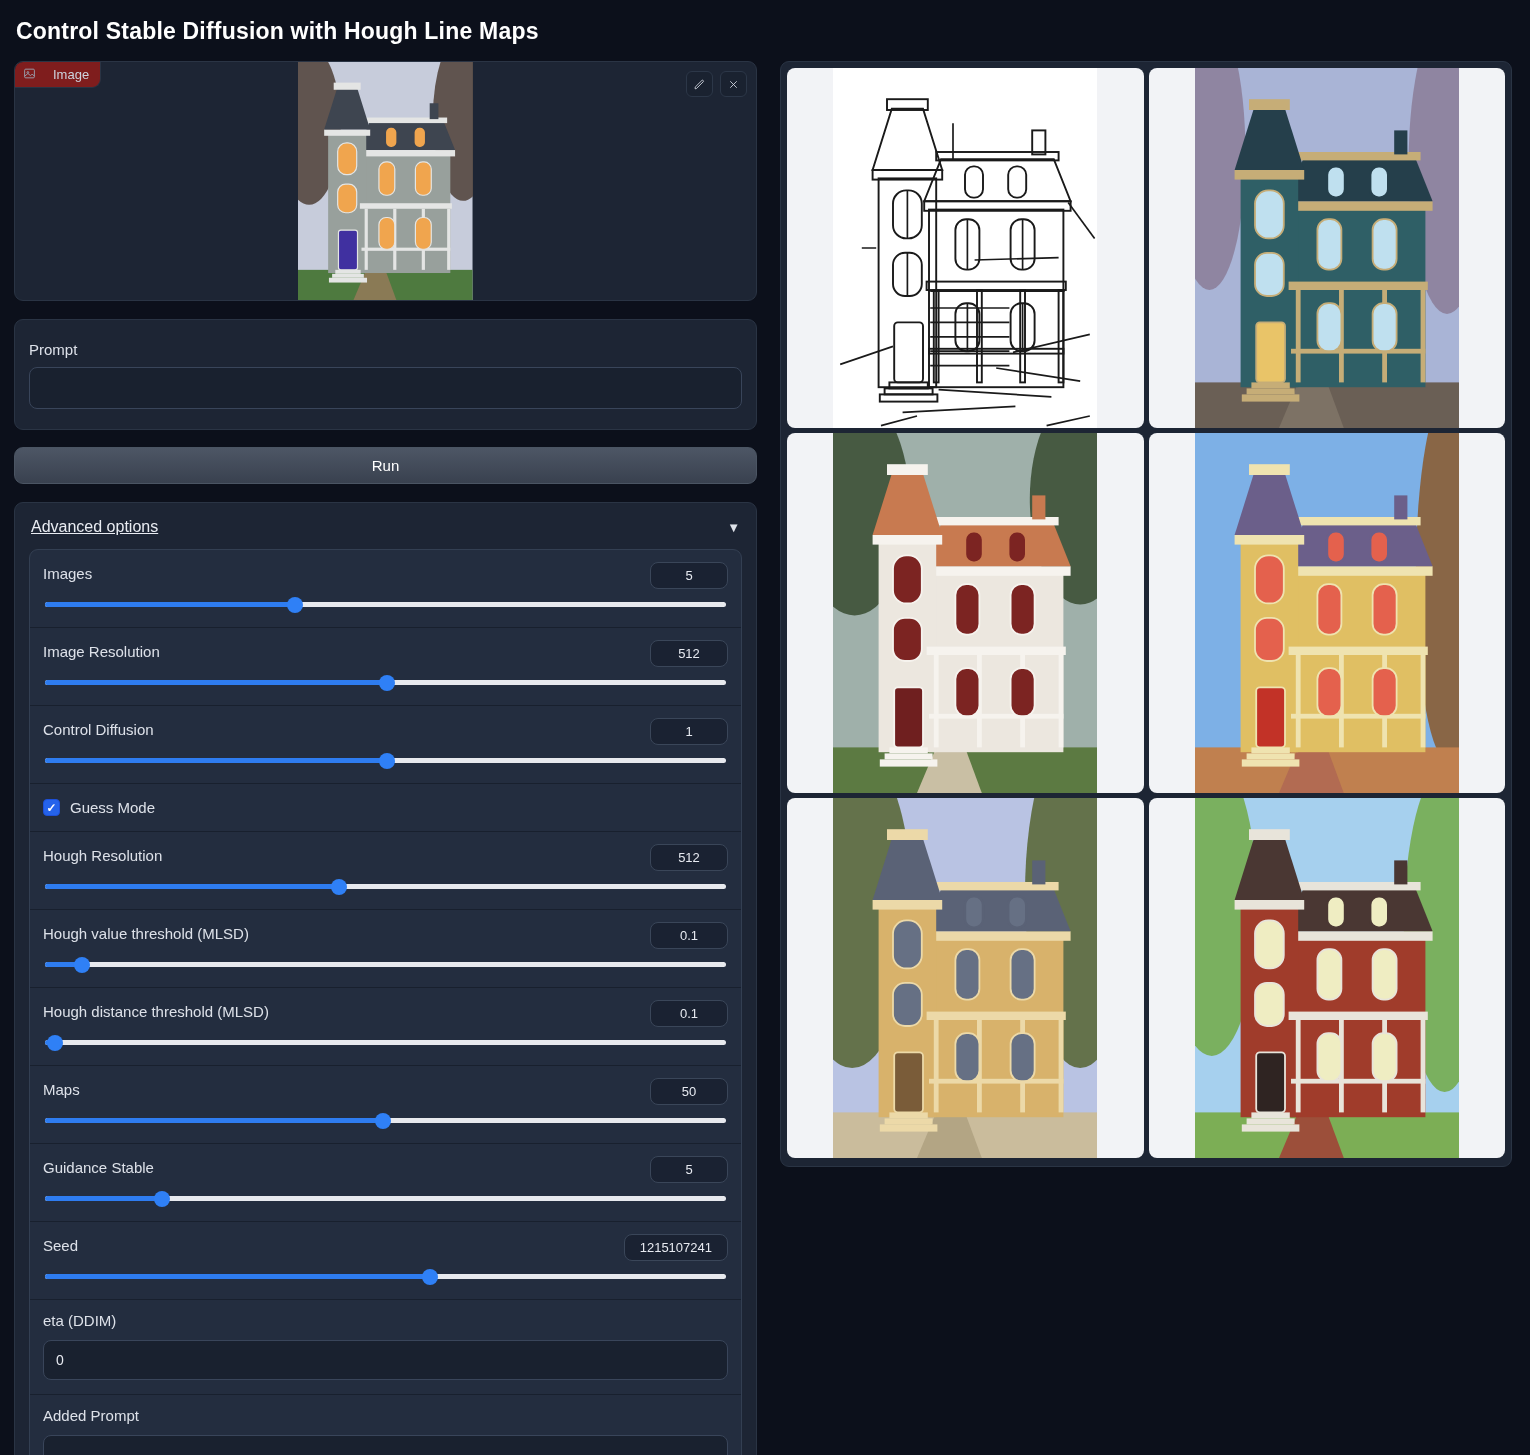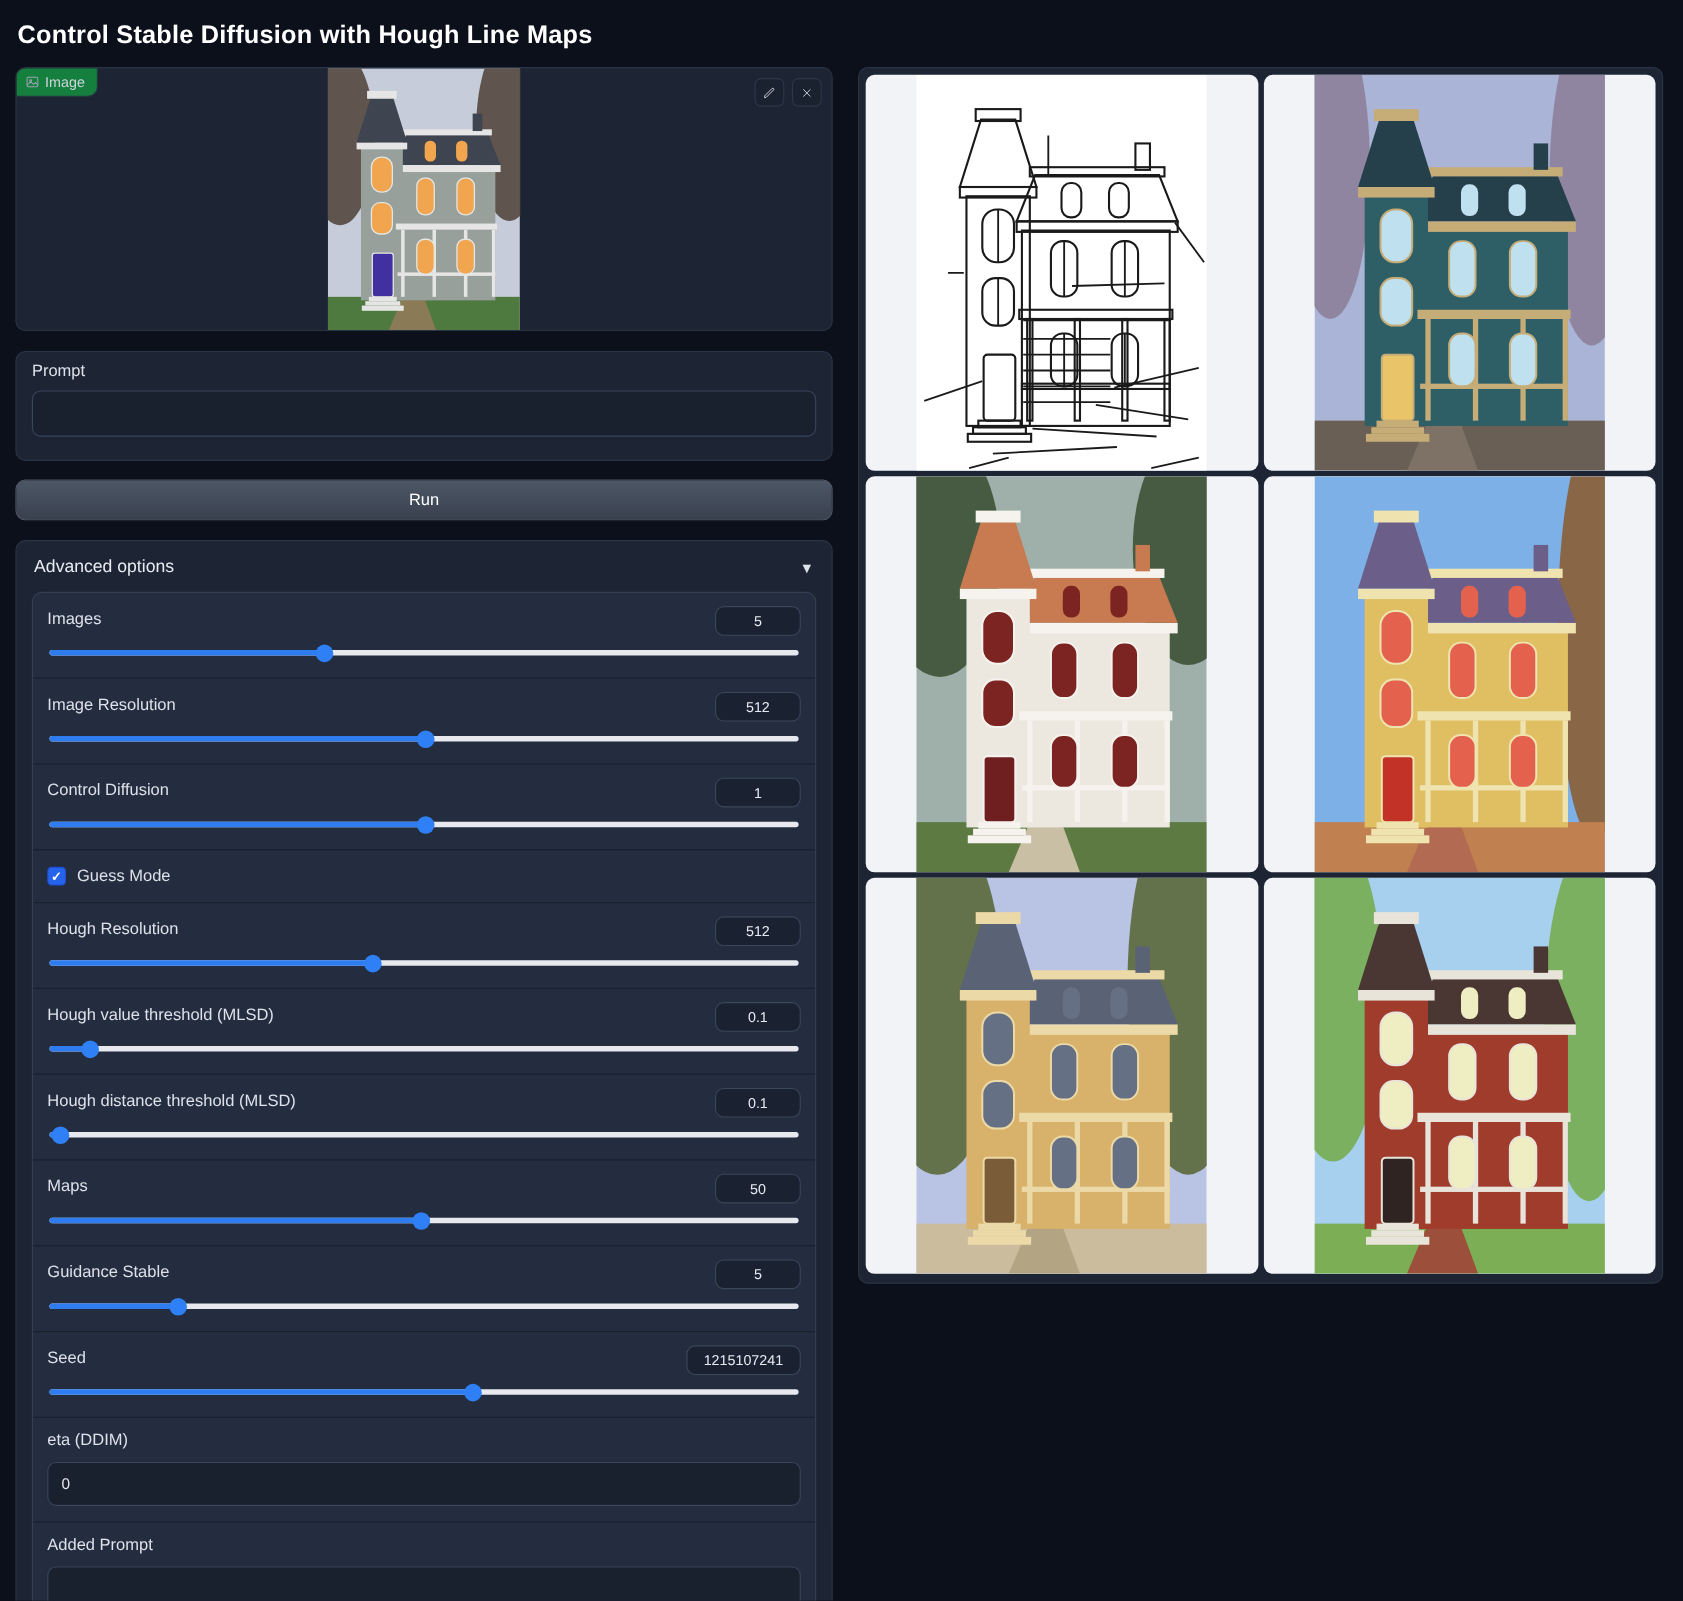--- a/index.html
+++ b/index.html
@@ -17,55 +17,55 @@
 
   
   .block { background:#1d2534; border:1px solid #2a3444; border-radius:9px; position:relative; }
 
   
   .image-block { height:240px; margin-bottom:18px; overflow:hidden; }
   .image-stage { position:absolute; inset:0; display:flex; justify-content:center; }
   .image-stage svg { height:100%; }
   .block-label {
     position:absolute; top:0; left:0; z-index:3;
-    display:flex; align-items:center; gap:5px;
-    background:#15803d; border:1px solid #2a3444; border-top:none; border-left:none;
+    display:flex; align-items:flex-start; gap:17px;
+    background:#7f1d1d; border:1px solid #2a3444; border-top:none; border-left:none;
     border-radius:8px 0 9px 0; padding:5px 11px 5px 8px;
     font-size:13px; color:#cdd3de;
   }
   .block-label svg { width:13px; height:13px; stroke:#9aa3b2; fill:none; stroke-width:1.7; }
   .icon-btns { position:absolute; top:9px; right:9px; z-index:3; display:flex; gap:7px; }
   .icon-btn {
     width:27px; height:26px; border-radius:6px; background:#1a2230; border:1px solid #2c3748;
     display:flex; align-items:center; justify-content:center; cursor:pointer; color:#d4d9e2;
   }
   .icon-btn svg { width:13px; height:13px; stroke:#d4d9e2; fill:none; stroke-width:1.6; }
 
   
-  .prompt-block { margin-bottom:17px; padding:9px 14px 16px 14px; }
+  .prompt-block { margin-bottom:17px; padding:21px 14px 16px 14px; }
   .field-label { display:block; font-size:15px; color:#dde1e9; margin-bottom:9px; }
   textarea.gr-text, input.gr-text {
     width:100%; background:#19212f; border:1px solid #39455a; border-radius:8px;
     color:#e7eaf1; font-family:"Liberation Sans",sans-serif; font-size:14px;
     padding:10px 12px; resize:none; outline:none;
   }
   .prompt-block textarea { height:42px; }
 
   
   .run-btn {
     width:100%; height:37px; margin-bottom:18px; cursor:pointer;
     background:linear-gradient(180deg,#4d5665 0%,#39414f 100%);
     border:1px solid #4b5563; border-radius:9px;
     color:#fff; font-size:15px; font-weight:400; font-family:"Liberation Sans",sans-serif;
   }
 
   
   .accordion { padding:0 14px 14px 14px; }
   .acc-header { display:flex; align-items:center; justify-content:space-between; padding:15px 2px 13px 2px; cursor:pointer; }
-  .acc-header .acc-title { font-size:16px; color:#e9ecf2; }
+  .acc-header .acc-title { font-size:16px; color:#e9ecf2;text-decoration:underline; }
   .acc-header .arrow { font-size:13px; color:#dfe3ea; }
 
   .form { border:1px solid #333f52; border-radius:9px; overflow:hidden; background:#232d3f; }
   .form-row { border-bottom:1px solid #18202e; padding:12px 13px 14px 13px; }
   .form-row:last-child { border-bottom:none; }
 
   .slider-head { display:flex; align-items:flex-start; justify-content:space-between; margin-bottom:13px; }
   .slider-label { font-size:15px; color:#dde1e9; padding-top:3px; }
   .value-box {
     background:#1a2232; border:1px solid #3a4659; border-radius:8px;

